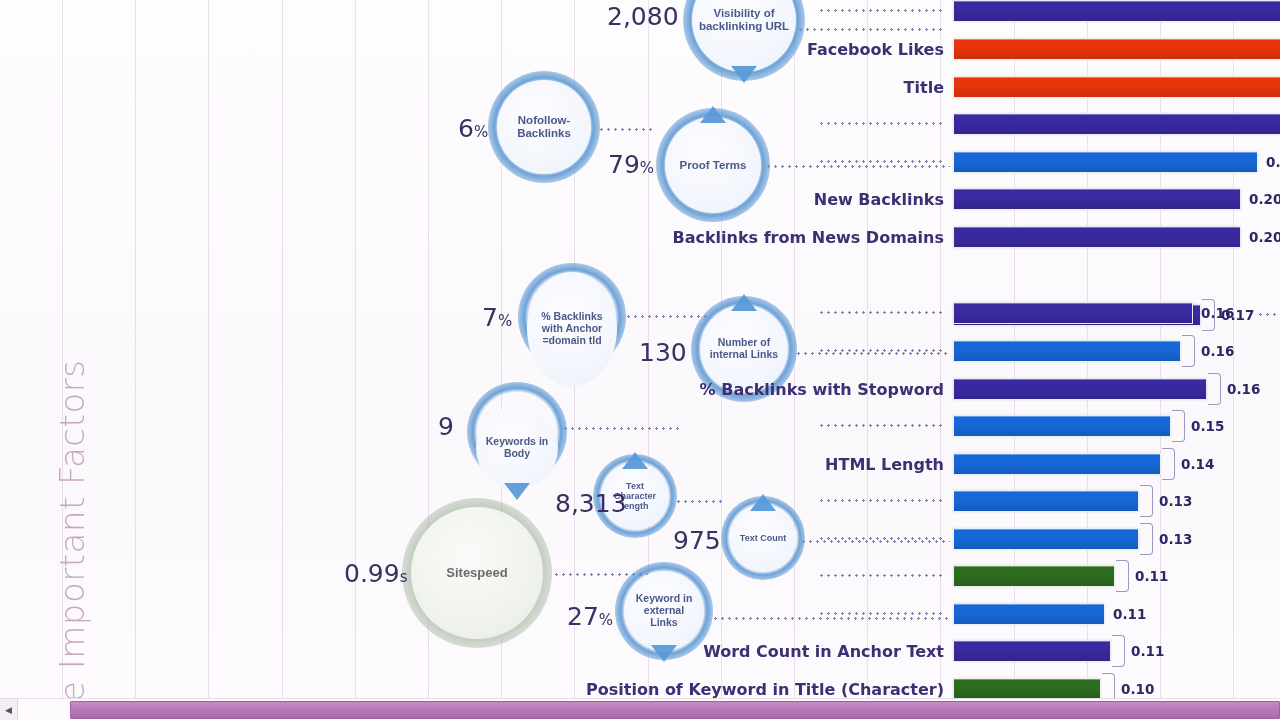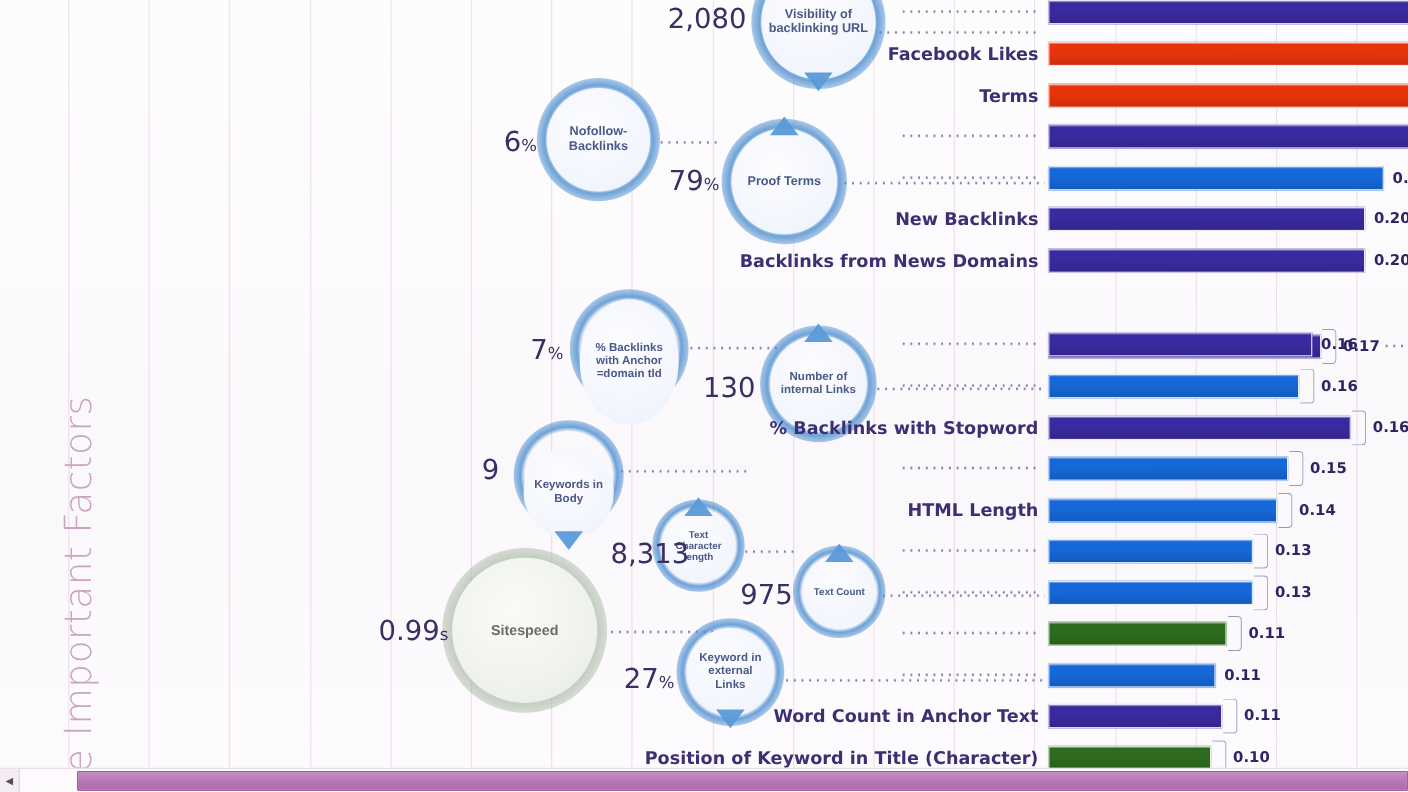--- a/index.html
+++ b/index.html
@@ -245,21 +245,21 @@
   <div id="bars">
       <div class="bar-row" style="left: 953px; top: 0px; width: 330px;">
         <div class="dots" style="left: -135px; top: 9px; width: 128px;"></div>
         <div class="bar" style="width: 100%; background: linear-gradient(rgb(58, 42, 160) 0%, rgb(58, 42, 160) 45%, rgba(0, 0, 0, 0.12) 100%), rgb(58, 42, 160);"></div>
       </div>
       <div class="bar-row" style="left: 953px; top: 38px; width: 330px;">
         <div class="bar-label">Facebook Likes</div>
         <div class="bar" style="width: 100%; background: linear-gradient(rgb(232, 52, 12) 0%, rgb(232, 52, 12) 45%, rgba(0, 0, 0, 0.12) 100%), rgb(232, 52, 12);"></div>
       </div>
       <div class="bar-row" style="left: 953px; top: 76px; width: 330px;">
-        <div class="bar-label">Terms</div>
+        <div class="bar-label">Title</div>
         <div class="bar" style="width: 100%; background: linear-gradient(rgb(232, 52, 12) 0%, rgb(232, 52, 12) 45%, rgba(0, 0, 0, 0.12) 100%), rgb(232, 52, 12);"></div>
       </div>
       <div class="bar-row" style="left: 953px; top: 113px; width: 330px;">
         <div class="dots" style="left: -135px; top: 9px; width: 128px;"></div>
         <div class="bar" style="width: 100%; background: linear-gradient(rgb(58, 42, 160) 0%, rgb(58, 42, 160) 45%, rgba(0, 0, 0, 0.12) 100%), rgb(58, 42, 160);"></div>
       </div>
       <div class="bar-row" style="left: 953px; top: 151px; width: 305px;">
         <div class="dots" style="left: -135px; top: 9px; width: 128px;"></div>
         <div class="bar" style="width: 100%; background: linear-gradient(rgb(22, 104, 216) 0%, rgb(22, 104, 216) 45%, rgba(0, 0, 0, 0.12) 100%), rgb(22, 104, 216);"></div>
         <div class="bar-value" style="left: calc(100% + 8px);">0.</div>
@@ -284,21 +284,21 @@
         <div class="dots" style="left: -135px; top: 9px; width: 128px;"></div>
         <div class="bar" style="width: 100%; background: linear-gradient(rgb(58, 42, 160) 0%, rgb(58, 42, 160) 45%, rgba(0, 0, 0, 0.12) 100%), rgb(58, 42, 160);"></div>
         <div class="bar-value" style="left: calc(100% + 8px);">0.16</div>
       </div>
       <div class="bar-row" style="left: 953px; top: 340px; width: 228px;">
         <div class="dots" style="left: -135px; top: 9px; width: 128px;"></div>
         <div class="bar" style="width: 100%; background: linear-gradient(rgb(22, 104, 216) 0%, rgb(22, 104, 216) 45%, rgba(0, 0, 0, 0.12) 100%), rgb(22, 104, 216);"></div>
         <div class="bracket" style="left: calc(100% + 1px);"></div>
         <div class="bar-value" style="left: calc(100% + 20px);">0.16</div>
       </div>
-      <div class="bar-row" style="left: 953px; top: 378px; width: 275px;">
+      <div class="bar-row" style="left: 953px; top: 378px; width: 254px;">
         <div class="bar-label">% Backlinks with Stopword</div>
         <div class="bar" style="width: 100%; background: linear-gradient(rgb(58, 42, 160) 0%, rgb(58, 42, 160) 45%, rgba(0, 0, 0, 0.12) 100%), rgb(58, 42, 160);"></div>
         <div class="bracket" style="left: calc(100% + 1px);"></div>
         <div class="bar-value" style="left: calc(100% + 20px);">0.16</div>
       </div>
       <div class="bar-row" style="left: 953px; top: 415px; width: 218px;">
         <div class="dots" style="left: -135px; top: 9px; width: 128px;"></div>
         <div class="bar" style="width: 100%; background: linear-gradient(rgb(22, 104, 216) 0%, rgb(22, 104, 216) 45%, rgba(0, 0, 0, 0.12) 100%), rgb(22, 104, 216);"></div>
         <div class="bracket" style="left: calc(100% + 1px);"></div>
         <div class="bar-value" style="left: calc(100% + 20px);">0.15</div>

